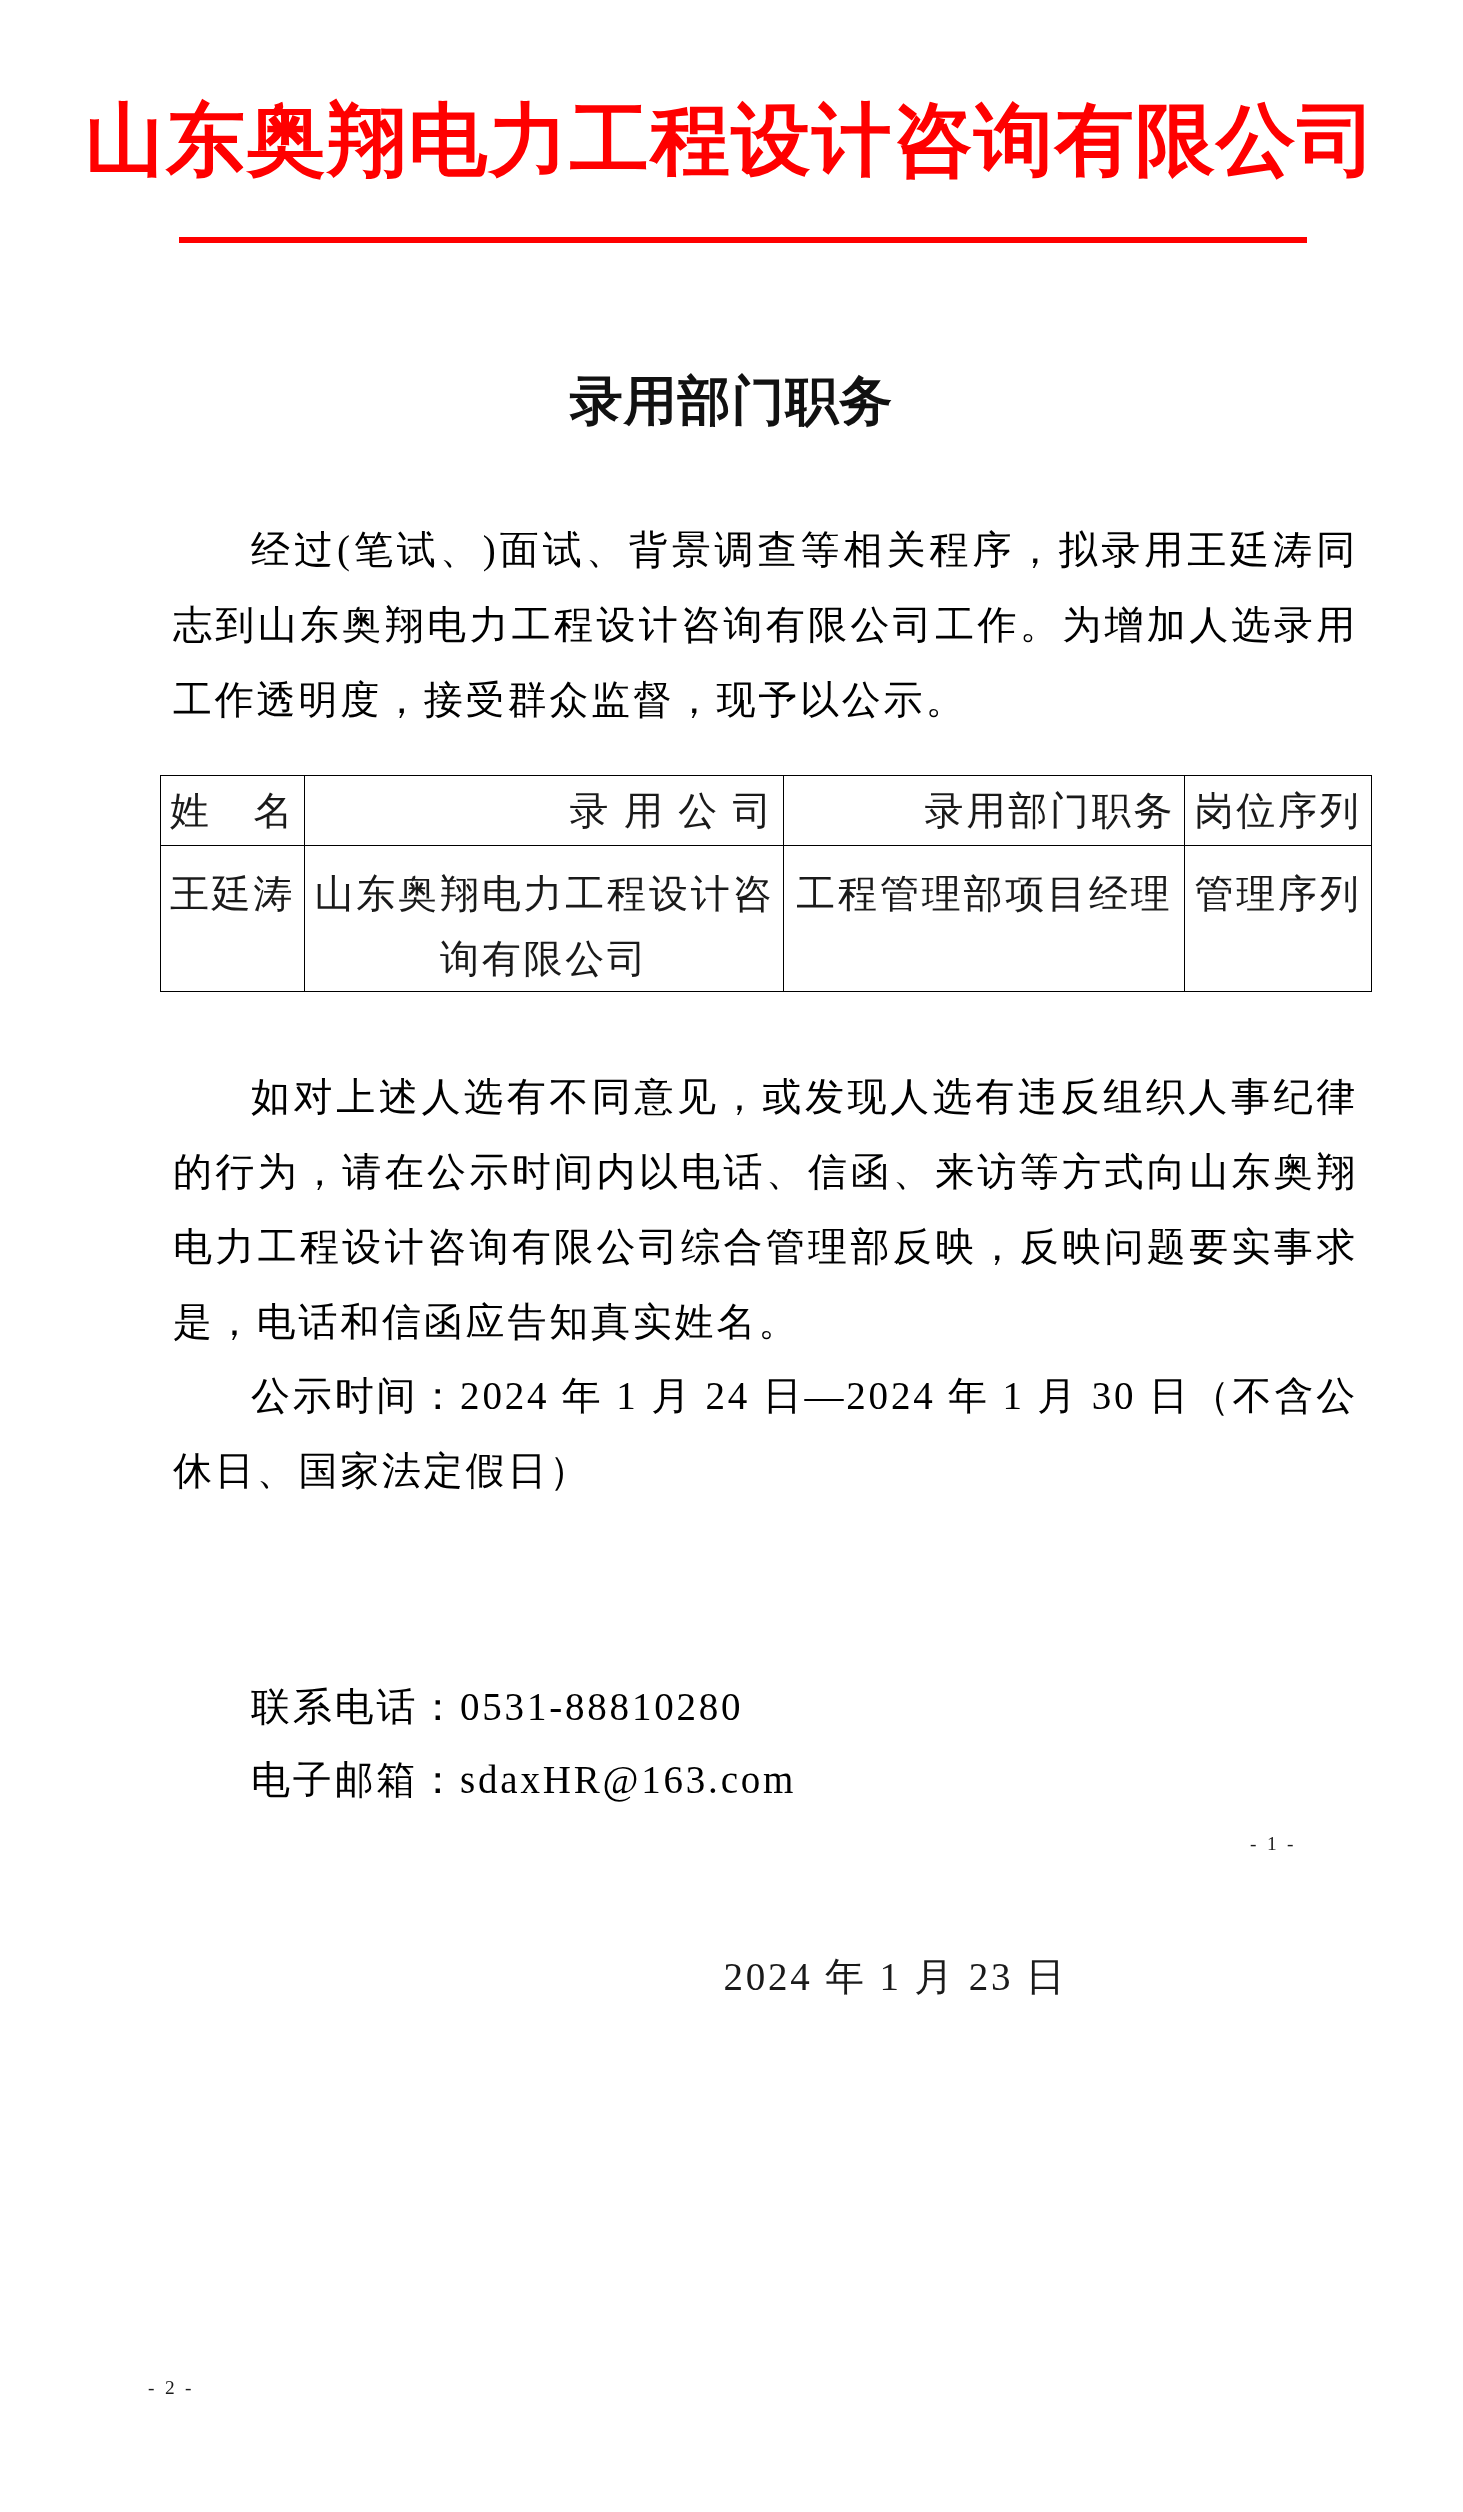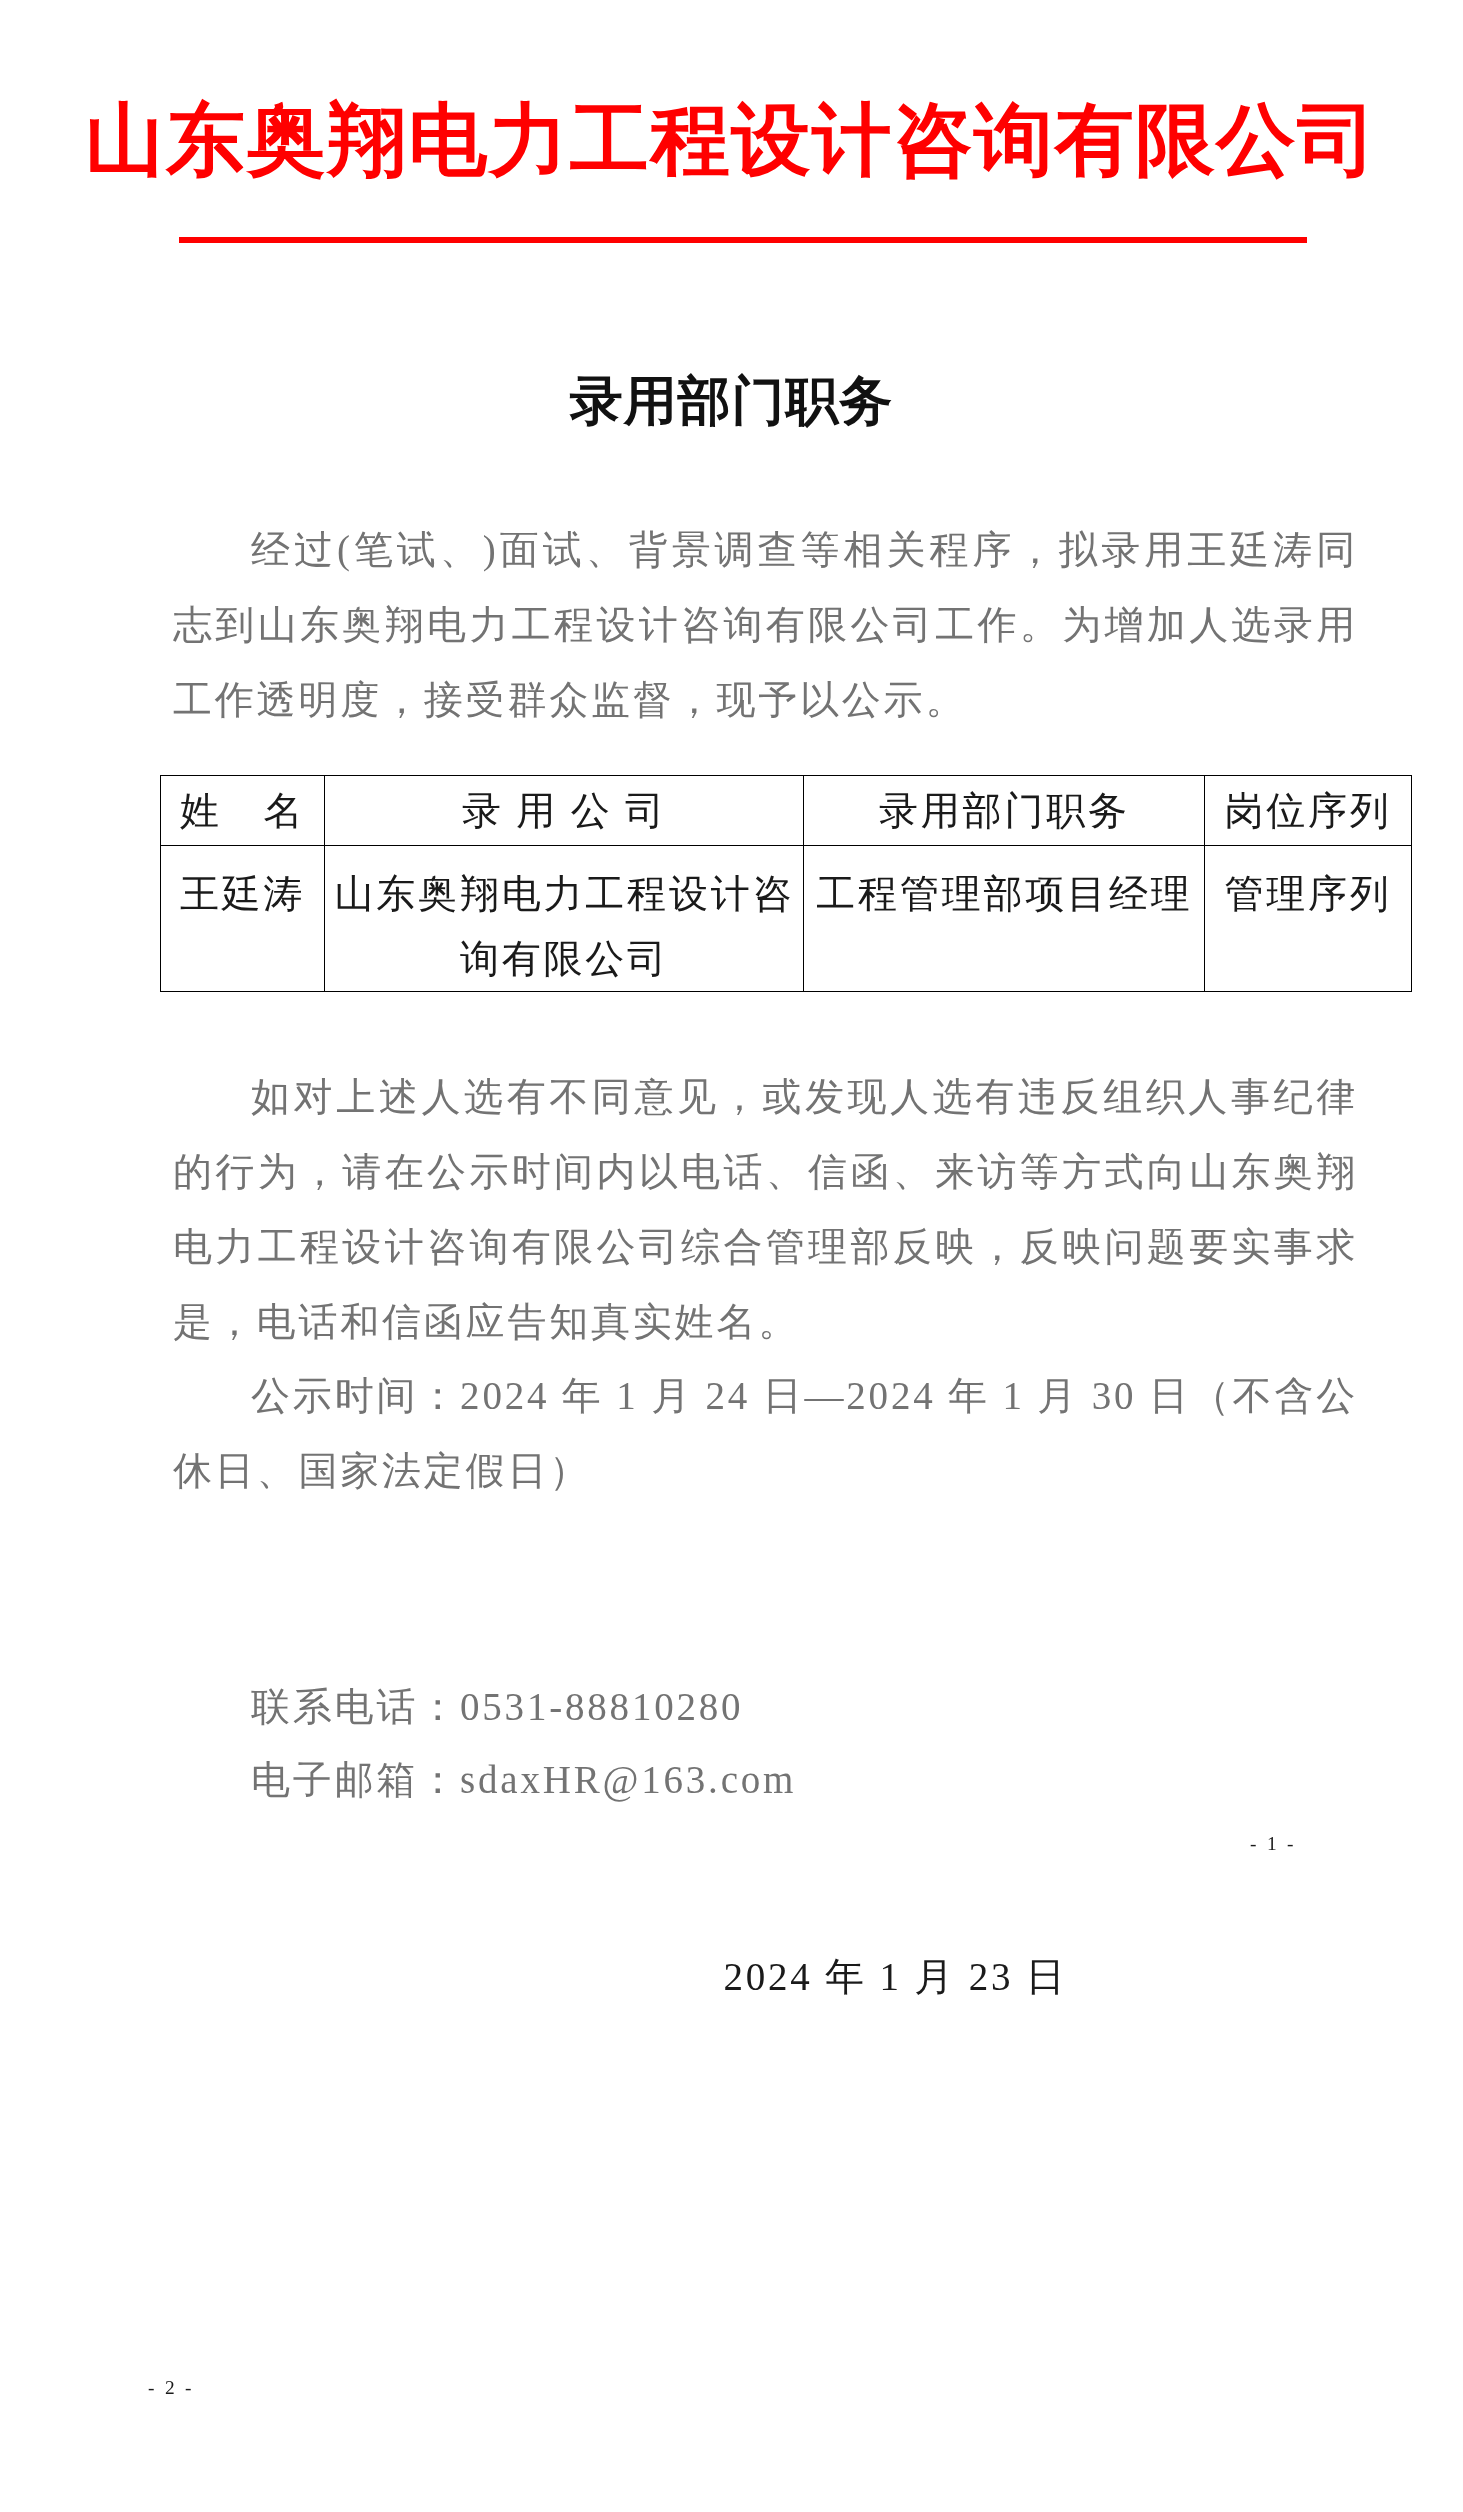--- a/index.html
+++ b/index.html
@@ -54,21 +54,21 @@
   .para {
     position: absolute;
     left: 173px;
     width: 1185px;
     margin: 0;
     font-size: 39px;
     line-height: 75px;
     letter-spacing: 2.8px;
     text-align: justify;
     text-indent: 78px;
-    color: #737373;
+    color: #000000;
   }
   .p-intro     { top: 512px;  }
   .p-objection { top: 1059px; }
   .p-period    { top: 1358px; }
   .p-address   { top: 1509px; }
   .p-phone     { top: 1669px; }
   .p-email     { top: 1742px; }
   .hire-table {
     position: absolute;
     top: 775px;
@@ -80,23 +80,23 @@
     color: #1a1a1a;
   }
   .hire-table th,
   .hire-table td {
     border: 1.8px solid #000000;
     font-weight: normal;
     overflow: hidden;
   }
   .hire-table thead tr { height: 70px; }
   .hire-table th {
-    text-align: center;
+    text-align: right;
     vertical-align: middle;
-    padding: 0 19px;
+    padding: 0 9px;
     white-space: nowrap;
   }
   .hire-table tbody tr { height: 141px; }
   .hire-table td {
     text-align: center;
     vertical-align: top;
     padding: 14.8px 1.8px 0 1.8px;
     line-height: 65px;
   }
   .page-note {

